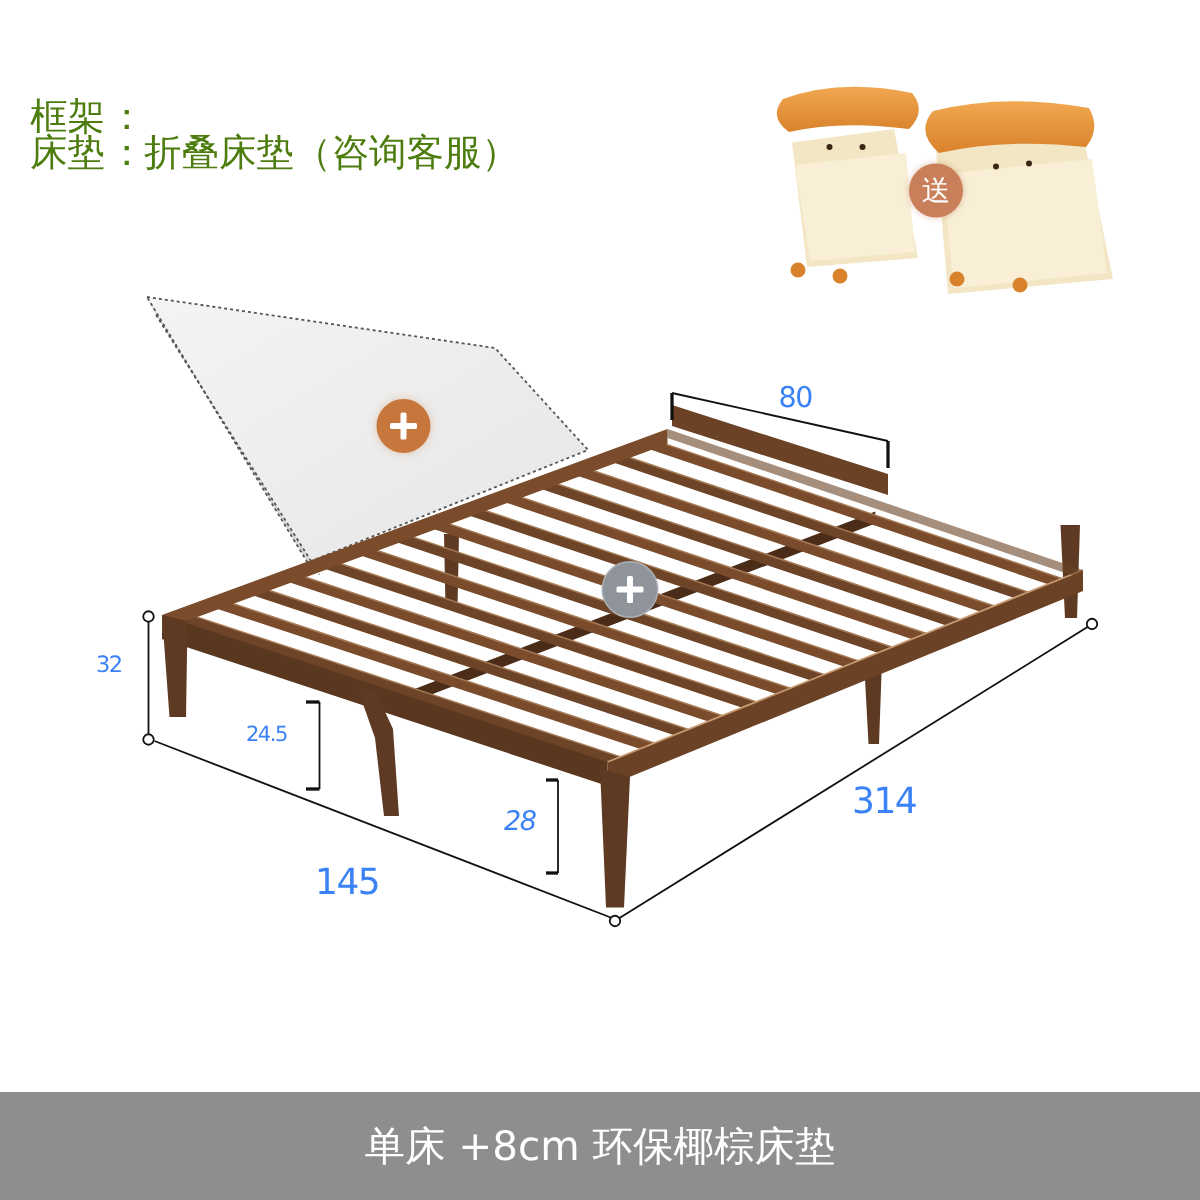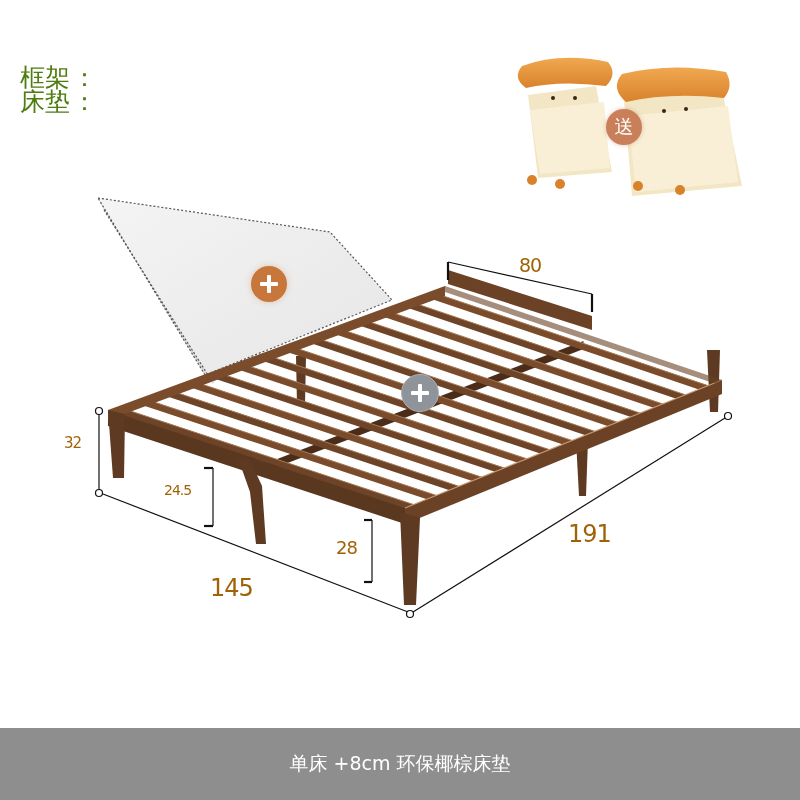--- a/index.html
+++ b/index.html
@@ -12,27 +12,27 @@
   .specs {
     position: absolute; left: 20px; top: 66px;
     font-size: 25px; line-height: 24px; color: #4d7c0f;
   }
   .spec-row { display: flex; white-space: nowrap; }
   .spec-key { width: 52px; }
   .spec-colon { width: 24px; text-align: center; }
   .spec-values { display: flex; flex-direction: column; }
   .canvas { position: absolute; left: 0; top: 0; width: 800px; height: 720px; }
   .dim-label {
-    position: absolute; color: #a16207; font-family: "DejaVu Sans", sans-serif;
+    position: absolute; color: #3b82f6; font-family: "DejaVu Sans", sans-serif;
     letter-spacing: -1px;
   }
   .dim-80 { left: 519px; top: 254px; font-size: 19px; }
   .dim-32 { left: 64px; top: 434px; font-size: 15px; }
   .dim-245 { left: 164px; top: 482px; font-size: 14px; }
-  .dim-28 { left: 336px; top: 537px; font-size: 18px; }
+  .dim-28 { left: 336px; top: 537px; font-size: 18px; font-style: italic; }
   .dim-145 { left: 210px; top: 574px; font-size: 24px; }
   .dim-191 { left: 568px; top: 520px; font-size: 24px; }
   .hotspot {
     position: absolute; width: 36px; height: 36px; border-radius: 50%;
     display: flex; align-items: center; justify-content: center;
     cursor: pointer;
   }
   .hotspot.orange { left: 251px; top: 266px; background: #c8773c; box-shadow: 0 0 6px rgba(200,119,60,0.35); }
   .hotspot.grey { left: 401px; top: 374px; background: #8e9499; border: 1px solid #aab0b5; }
   .hotspot .plus { position: relative; width: 18px; height: 18px; }
@@ -44,34 +44,35 @@
   .gift-badge {
     position: absolute; left: 606px; top: 109px; width: 36px; height: 36px;
     border-radius: 50%; background: #c9805a; color: #fff; font-size: 19px;
     display: flex; align-items: center; justify-content: center;
     box-shadow: 0 0 4px rgba(180,100,60,0.4);
   }
   .footer {
     position: absolute; left: 0; top: 728px; width: 800px; height: 72px;
     background: #8e8e8e; display: flex; align-items: center; justify-content: center;
   }
-  .footer-text { color: #ffffff; font-size: 19px; letter-spacing: 0px; }
+  .footer-text { color: #ffffff; font-size: 27px; letter-spacing: 0px; }
 </style>
 </head>
 <body>
 
 <div class="specs">
   <div class="spec-row">
     <span class="spec-key">框架</span>
     <span class="spec-colon">：</span>
   </div>
   <div class="spec-row">
     <span class="spec-key">床垫</span>
     <span class="spec-colon">：</span>
     <span class="spec-values">
+      <span>折叠床垫（咨询客服）</span>
     </span>
   </div>
 </div>
 
 <svg class="canvas" viewBox="0 0 800 720" xmlns="http://www.w3.org/2000/svg">
   <defs>
     <linearGradient id="mat" x1="0" y1="0" x2="1" y2="1">
       <stop offset="0" stop-color="#f4f4f4"></stop>
       <stop offset="1" stop-color="#e6e6e6"></stop>
     </linearGradient>
@@ -193,21 +194,21 @@
     <path d="M364 520 L372 520" stroke-width="2.2"></path>
     <path d="M364 582 L372 582" stroke-width="2.2"></path>
   </g>
 </svg>
 
 <span class="dim-label dim-80">80</span>
 <span class="dim-label dim-32">32</span>
 <span class="dim-label dim-245">24.5</span>
 <span class="dim-label dim-28">28</span>
 <span class="dim-label dim-145">145</span>
-<span class="dim-label dim-191">191</span>
+<span class="dim-label dim-191">314</span>
 
 <div class="gift-badge">送</div>
 
 <div class="hotspot orange">
   <span class="plus"></span>
 </div>
 <div class="hotspot grey">
   <span class="plus"></span>
 </div>
 

